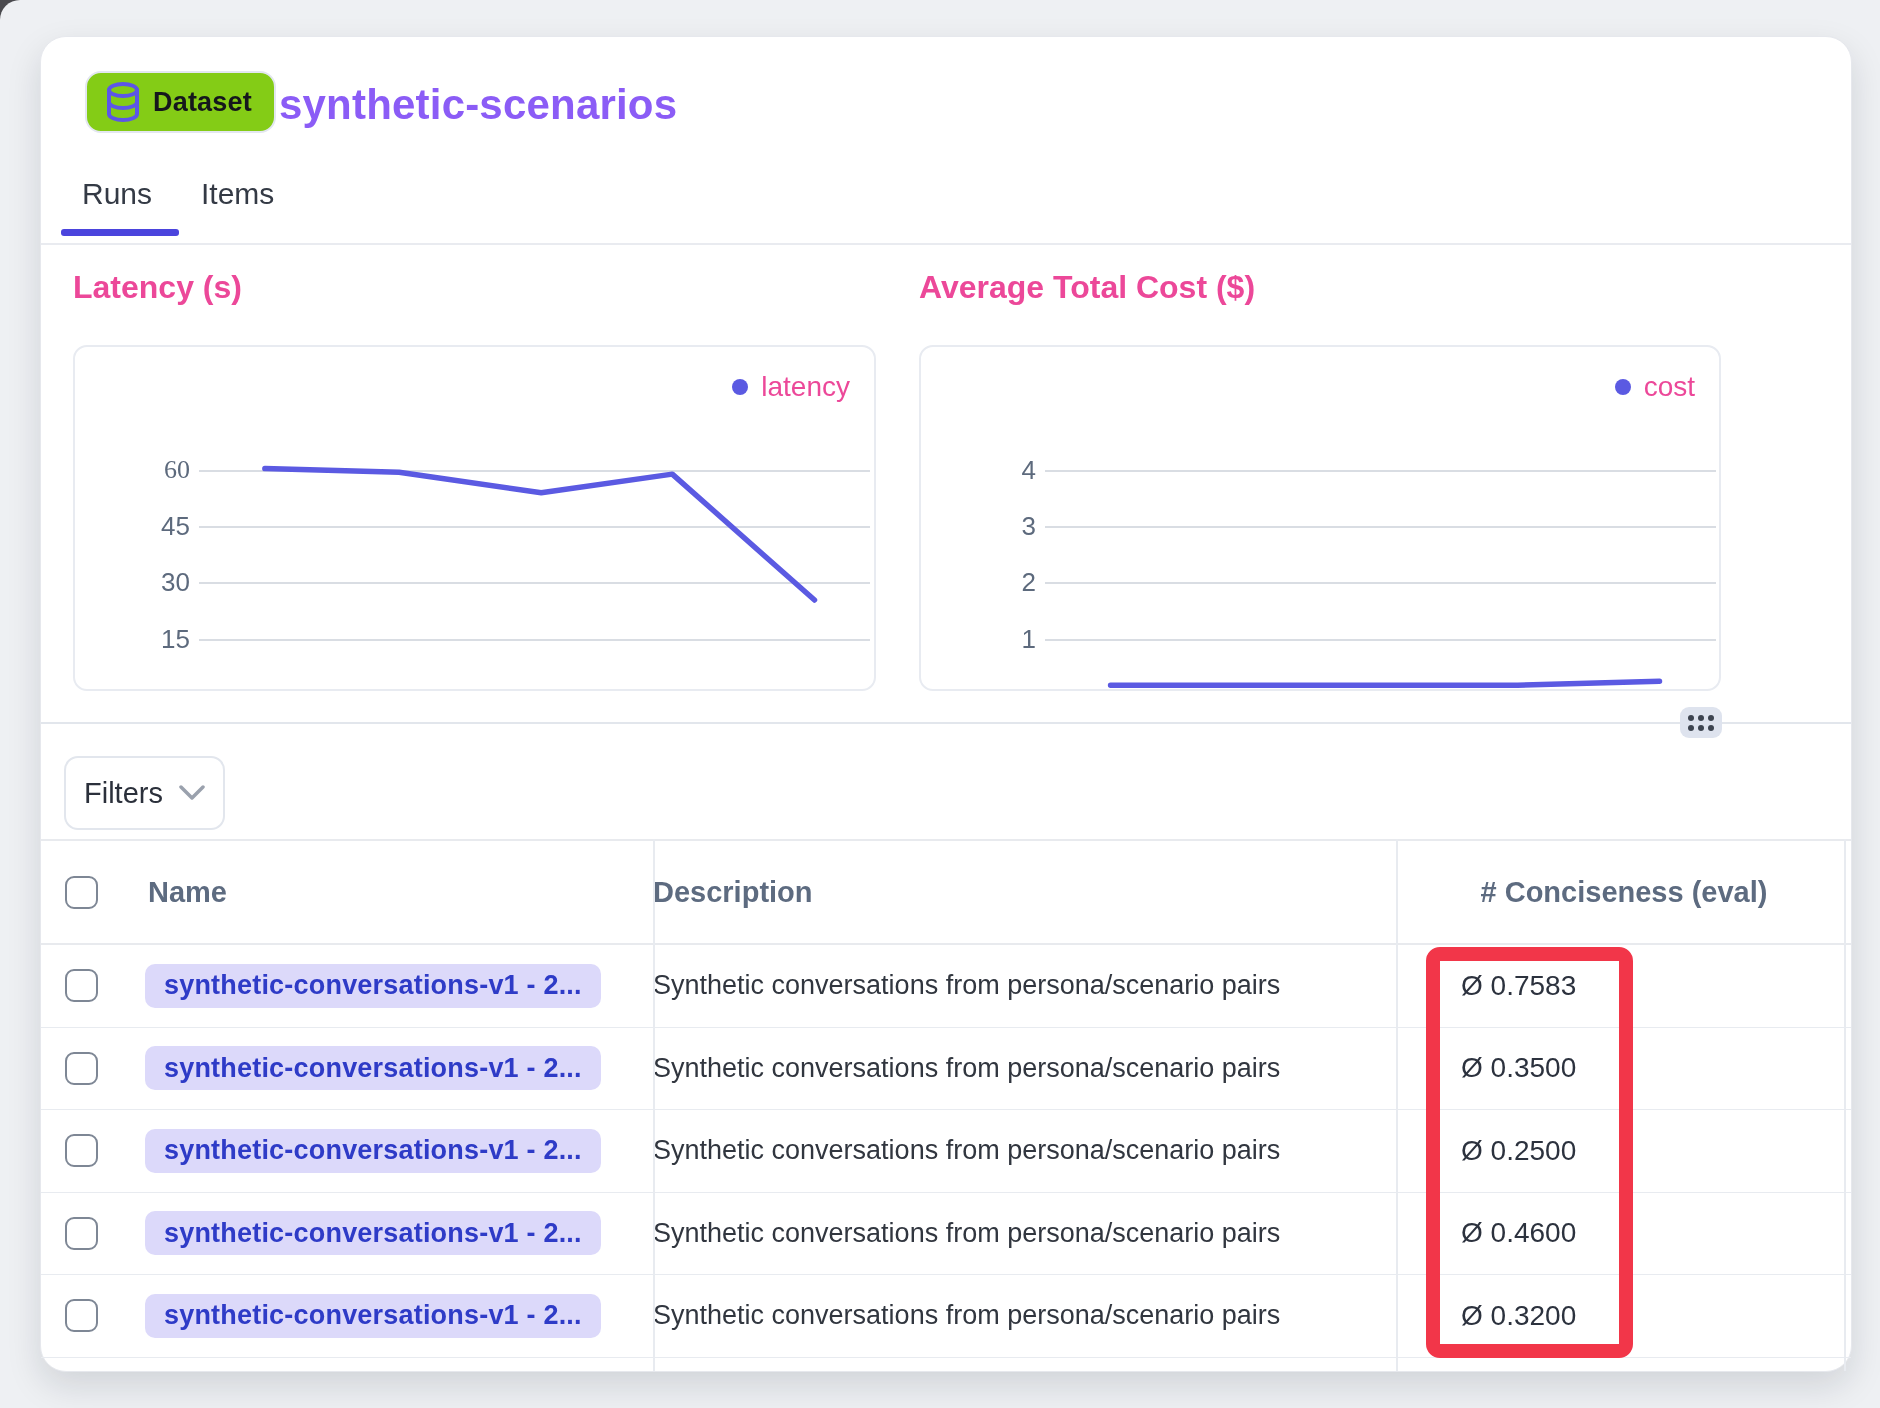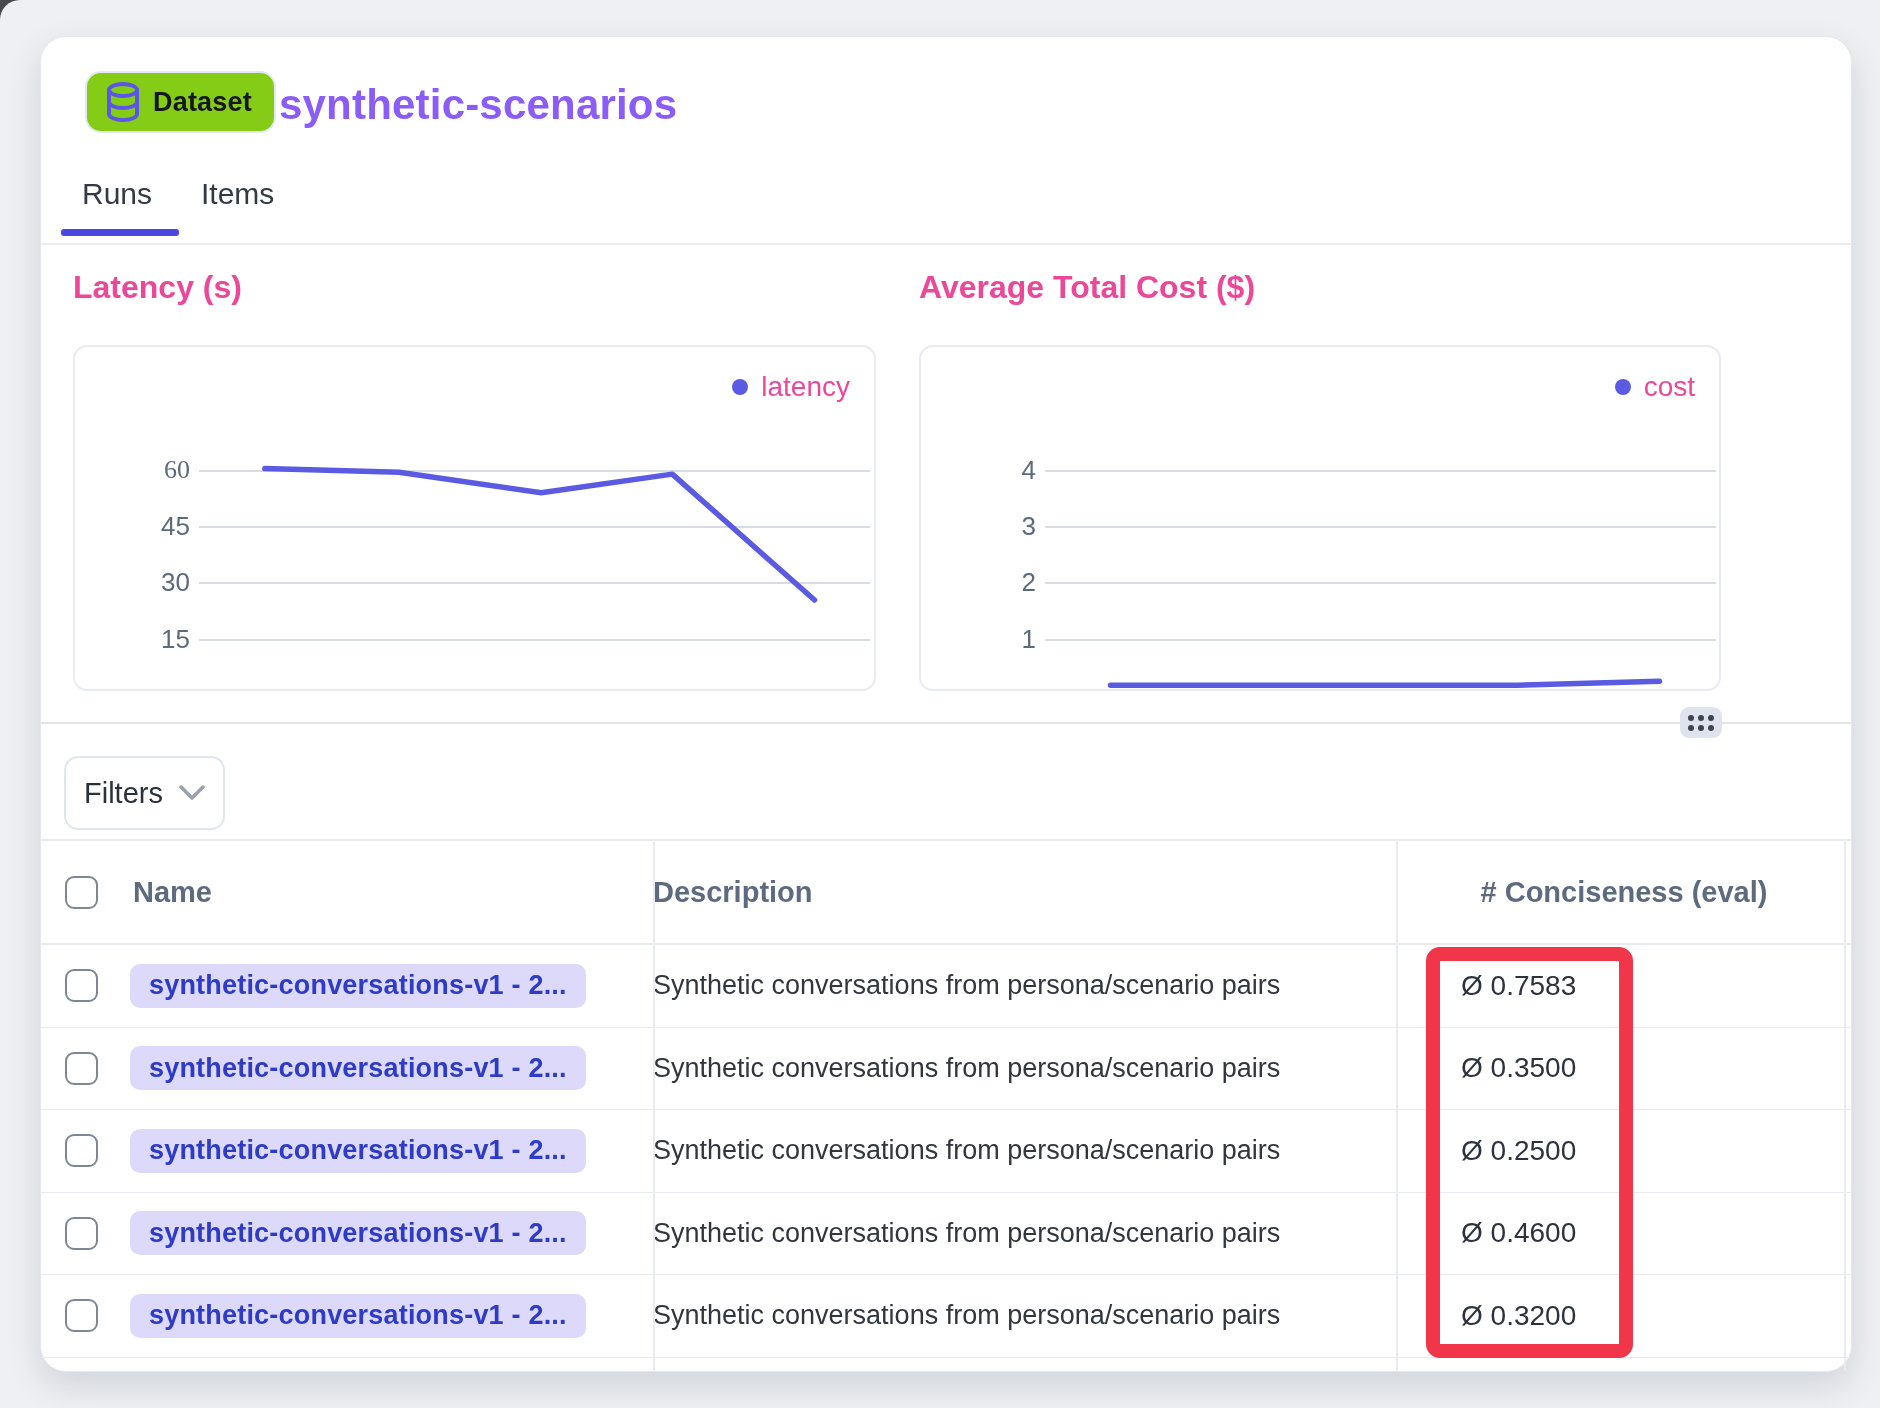--- a/index.html
+++ b/index.html
@@ -61,21 +61,21 @@
   .filters {
     position:absolute; left:23px; top:707px; height:74px; padding:0 18px;
     display:inline-flex; align-items:center; gap:16px;
     background:#fff; border:2px solid #e2e6ed; border-radius:14px; cursor:pointer;margin-top:12px;
   }
   .filters span { font-size:29px; color:#2b303b; font-weight:500; }
   
   .table { position:absolute; left:0; top:802px; width:100%; border-top:2px solid #e8eaee; }
   .thead { display:flex; height:104px; border-bottom:2px solid #e8eaee; align-items:center; }
   .trow  { display:flex; height:82.5px; border-bottom:1.5px solid #e8ebf0; align-items:center; }
-  .c0 { width:612px;  display:flex; align-items:center; }
+  .c0 { width:612px;  display:flex; align-items:center;gap:15px; }
   .c1 { width:743px;  }
   .c2 { width:448px;  padding-left:65px; }
   .c2h { width:448px; text-align:center; padding-left:8px; }
   .c3 { flex:1; }
   .hlabel { font-size:29px; font-weight:600; color:#5d6b80; }
   .checkbox { width:33px; height:33px; margin-left:24px; border:2.5px solid #7e8795;
     border-radius:9px; background:#fff; cursor:pointer; flex:none; }
   .thead .hlabel.name-h { margin-left:35px; }
   .pill {
     margin-left:32px; height:44px; display:inline-flex; align-items:center;

